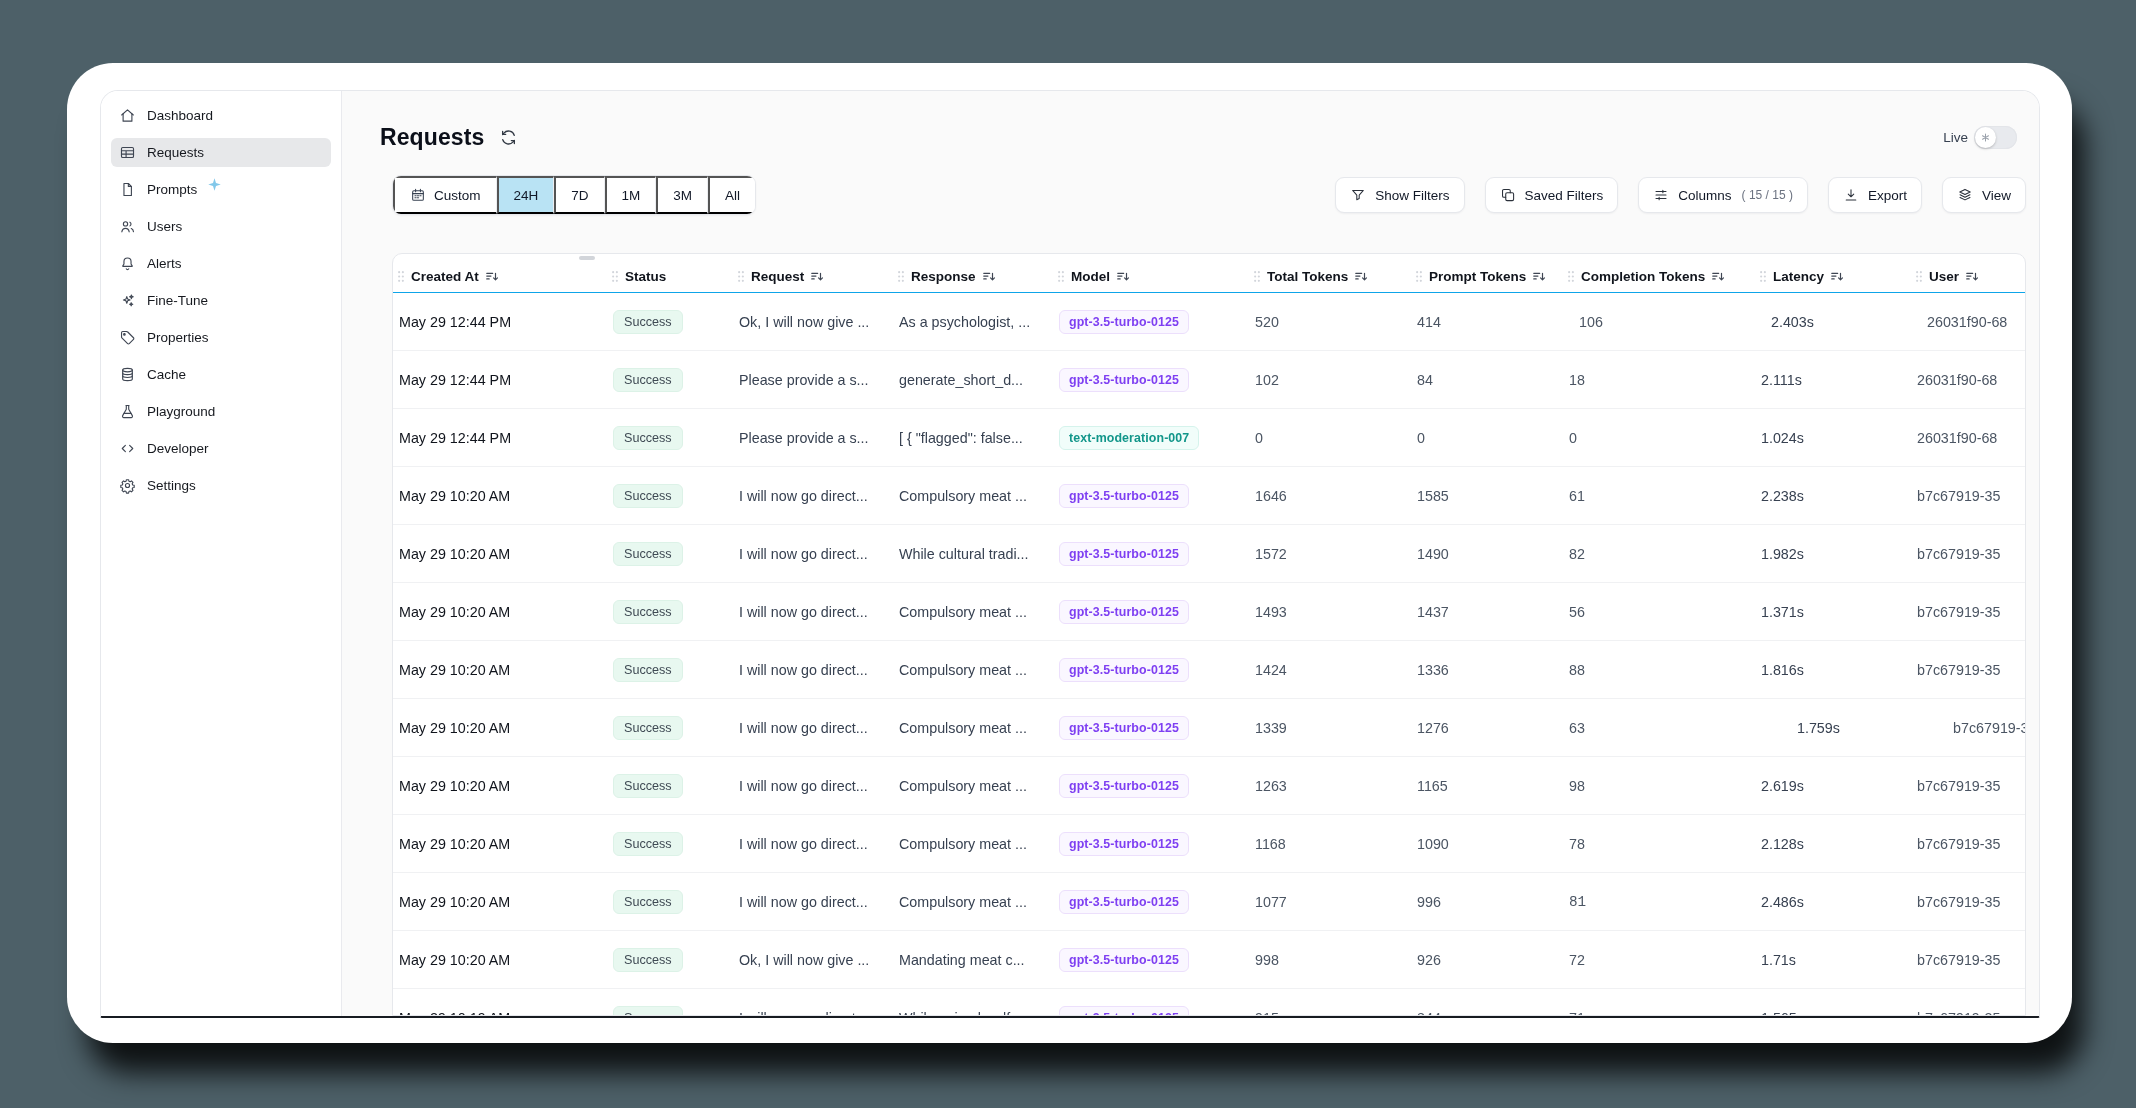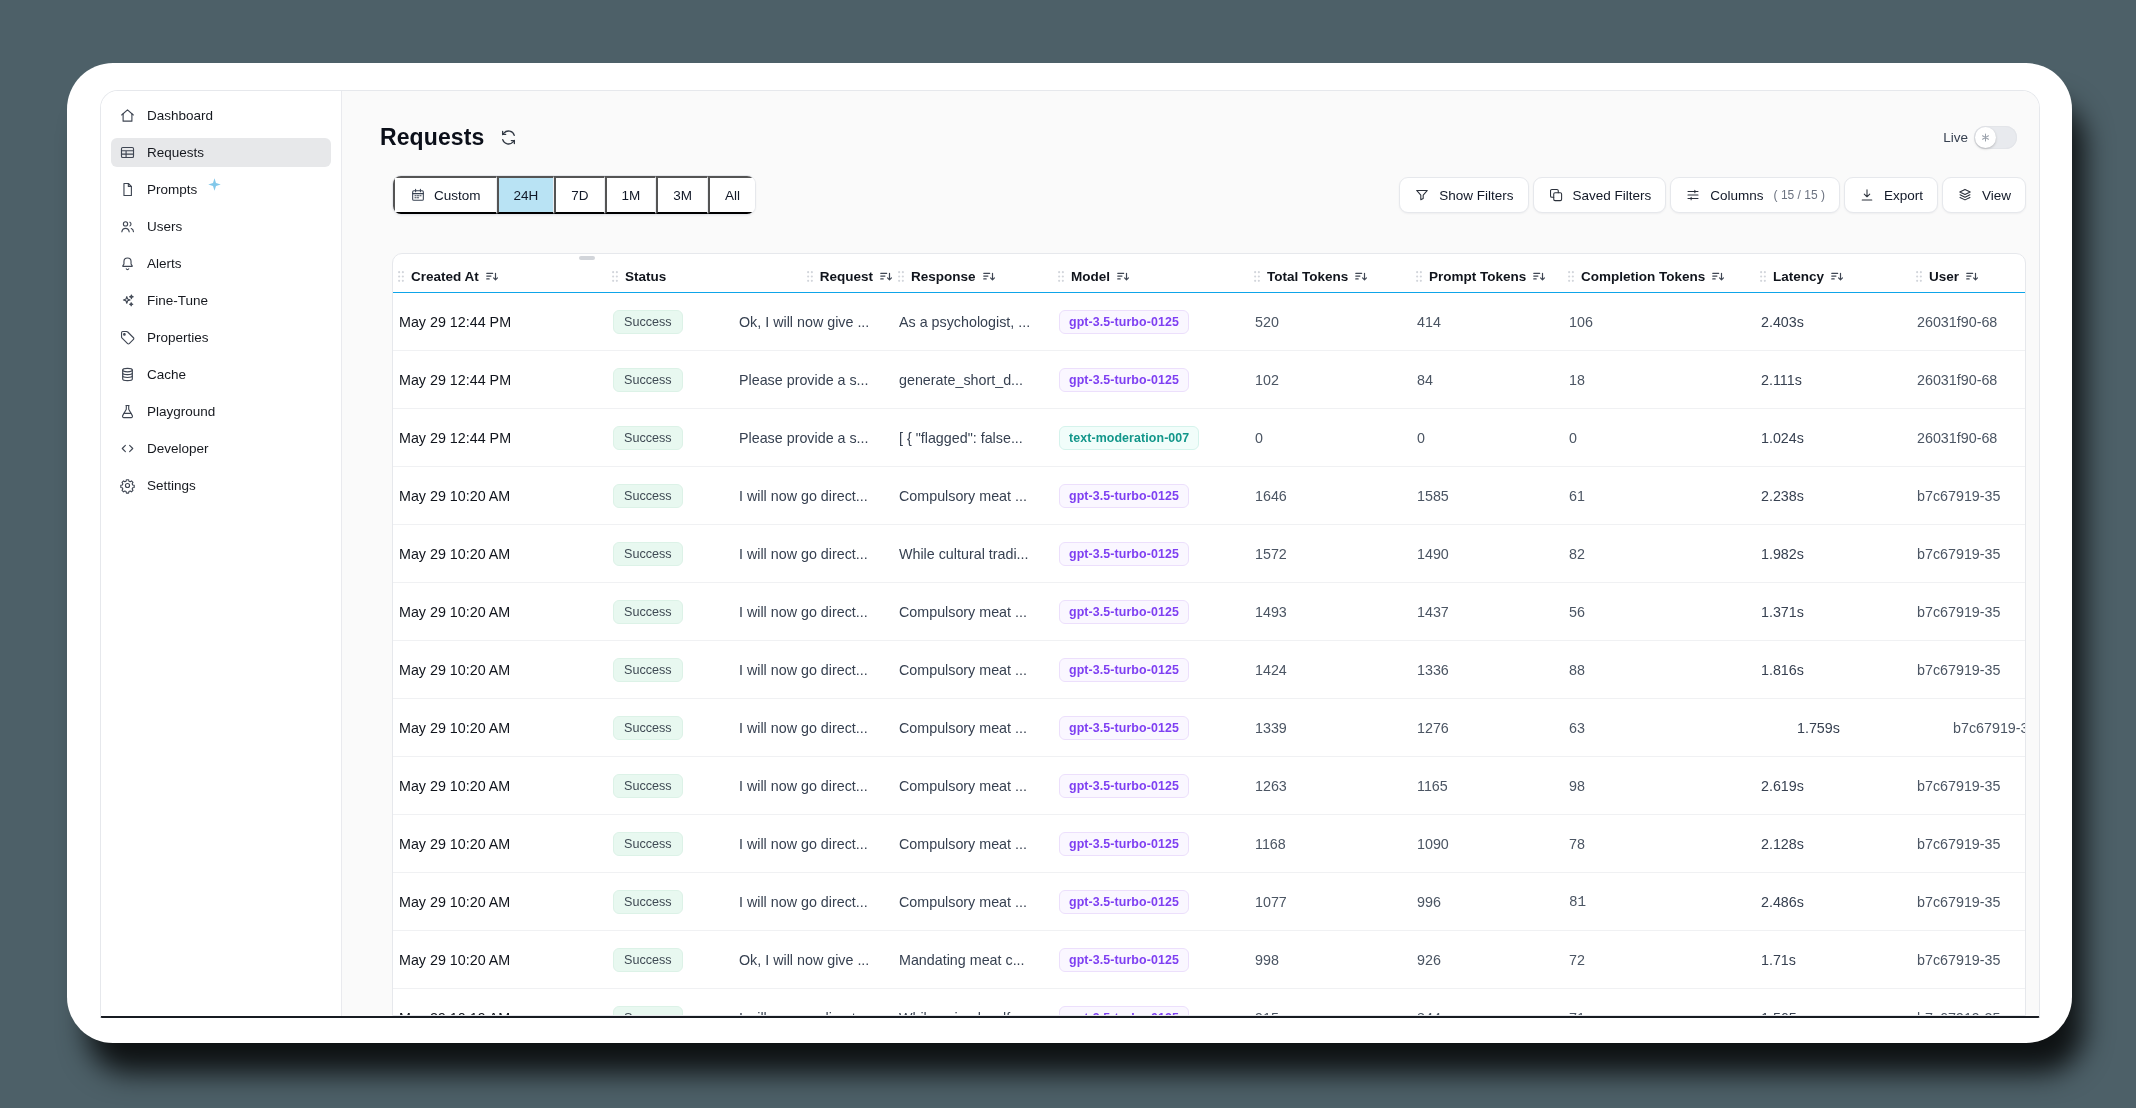--- a/index.html
+++ b/index.html
@@ -32,21 +32,21 @@
   .knob{position:absolute;left:1px;top:1px;width:21px;height:21px;border-radius:50%;background:#fff;box-shadow:0 1px 2.5px rgba(0,0,0,.22);display:flex;align-items:center;justify-content:center;color:#9aa1ab;}
   .knob svg{width:11px;height:11px;}
 
   .toolbar{display:flex;align-items:center;margin:22px 13px 0 50px;flex-shrink:0;}
   .seg-group{display:inline-flex;background:#fff;border:1px solid #e6e8ec;border-radius:9px;overflow:hidden;box-shadow:0 1px 2px rgba(16,24,40,.05);}
   .seg{display:flex;align-items:center;gap:8px;padding:9px 15px;font-size:13.5px;font-weight:500;color:#111827;border-right:1px solid #eceef1;background:#fff;cursor:pointer;white-space:nowrap;}
   .seg:last-child{border-right:none;}
   .seg.active{background:#b9e3f4;}
   .seg .ic{color:#374151;}
   .seg .ic svg{width:16px;height:16px;}
-  .actions{margin-left:auto;display:flex;gap:4px;}
+  .actions{margin-left:auto;display:flex;gap:20px;}
   .action{display:flex;align-items:center;gap:9px;background:#fff;border:1px solid #e6e8ec;border-radius:9px;padding:9px 14px;font-size:13.5px;font-weight:500;color:#111827;box-shadow:0 1px 2px rgba(16,24,40,.05);cursor:pointer;white-space:nowrap;}
   .action .ic{color:#2b313b;}
   .action .ic svg{width:16px;height:16px;}
   .action .count{color:#6b7280;font-size:12px;font-weight:400;margin-left:1px;}
 
   
   .table-card{margin:38px 13px 0 50px;background:#fff;border:1px solid #e6e8ec;border-radius:10px 10px 0 0;flex:1;overflow:hidden;display:flex;flex-direction:column;}
   .scroll-strip{height:7px;position:relative;flex-shrink:0;}
   .scroll-thumb{position:absolute;left:186px;top:2px;width:16px;height:4px;border-radius:2px;background:#d2d5da;cursor:pointer;}
   .thead{display:flex;height:31px;align-items:center;border-bottom:1px solid #0ea5e9;flex-shrink:0;overflow:hidden;}
@@ -319,21 +319,21 @@
                     <circle cx="2" cy="2.3" r="1.15"></circle>
                     <circle cx="6" cy="2.3" r="1.15"></circle>
                     <circle cx="2" cy="7" r="1.15"></circle>
                     <circle cx="6" cy="7" r="1.15"></circle>
                     <circle cx="2" cy="11.7" r="1.15"></circle>
                     <circle cx="6" cy="11.7" r="1.15"></circle>
                   </svg>
                 </span>
                 <span class="th-label">Status</span>
               </div>
-              <div class="th" style="width: 160px; justify-content: flex-end;">
+              <div class="th" style="width: 160px;">
                 <span class="ic ic-dots">
                   <svg viewBox="0 0 8 14" fill="#d2d5db">
                     <circle cx="2" cy="2.3" r="1.15"></circle>
                     <circle cx="6" cy="2.3" r="1.15"></circle>
                     <circle cx="2" cy="7" r="1.15"></circle>
                     <circle cx="6" cy="7" r="1.15"></circle>
                     <circle cx="2" cy="11.7" r="1.15"></circle>
                     <circle cx="6" cy="11.7" r="1.15"></circle>
                   </svg>
                 </span>
@@ -481,21 +481,21 @@
             </div>
           <div class="tbody">
               <div class="tr">
                 <div class="td td-created" style="width: 214px;">May 29 12:44 PM</div>
                 <div class="td" style="width: 126px;"><span class="badge-success">Success</span></div>
                 <div class="td td-text" style="width: 160px;">Ok, I will now give ...</div>
                 <div class="td td-text" style="width: 160px;">As a psychologist, ...</div>
                 <div class="td" style="width: 196px;"><span class="badge-model purple">gpt-3.5-turbo-0125</span></div>
                 <div class="td" style="width: 162px;">520</div>
                 <div class="td" style="width: 152px;">414</div>
-                <div class="td" style="width: 192px;">106</div>
+                <div class="td" style="width: 192px; margin-left: 10px;">106</div>
                 <div class="td td-text" style="width: 156px;">2.403s</div>
                 <div class="td" style="width: 150px;">26031f90-68</div>
               </div>
               <div class="tr">
                 <div class="td td-created" style="width: 214px;">May 29 12:44 PM</div>
                 <div class="td" style="width: 126px;"><span class="badge-success">Success</span></div>
                 <div class="td td-text" style="width: 160px;">Please provide a s...</div>
                 <div class="td td-text" style="width: 160px;">generate_short_d...</div>
                 <div class="td" style="width: 196px;"><span class="badge-model purple">gpt-3.5-turbo-0125</span></div>
                 <div class="td" style="width: 162px;">102</div>

